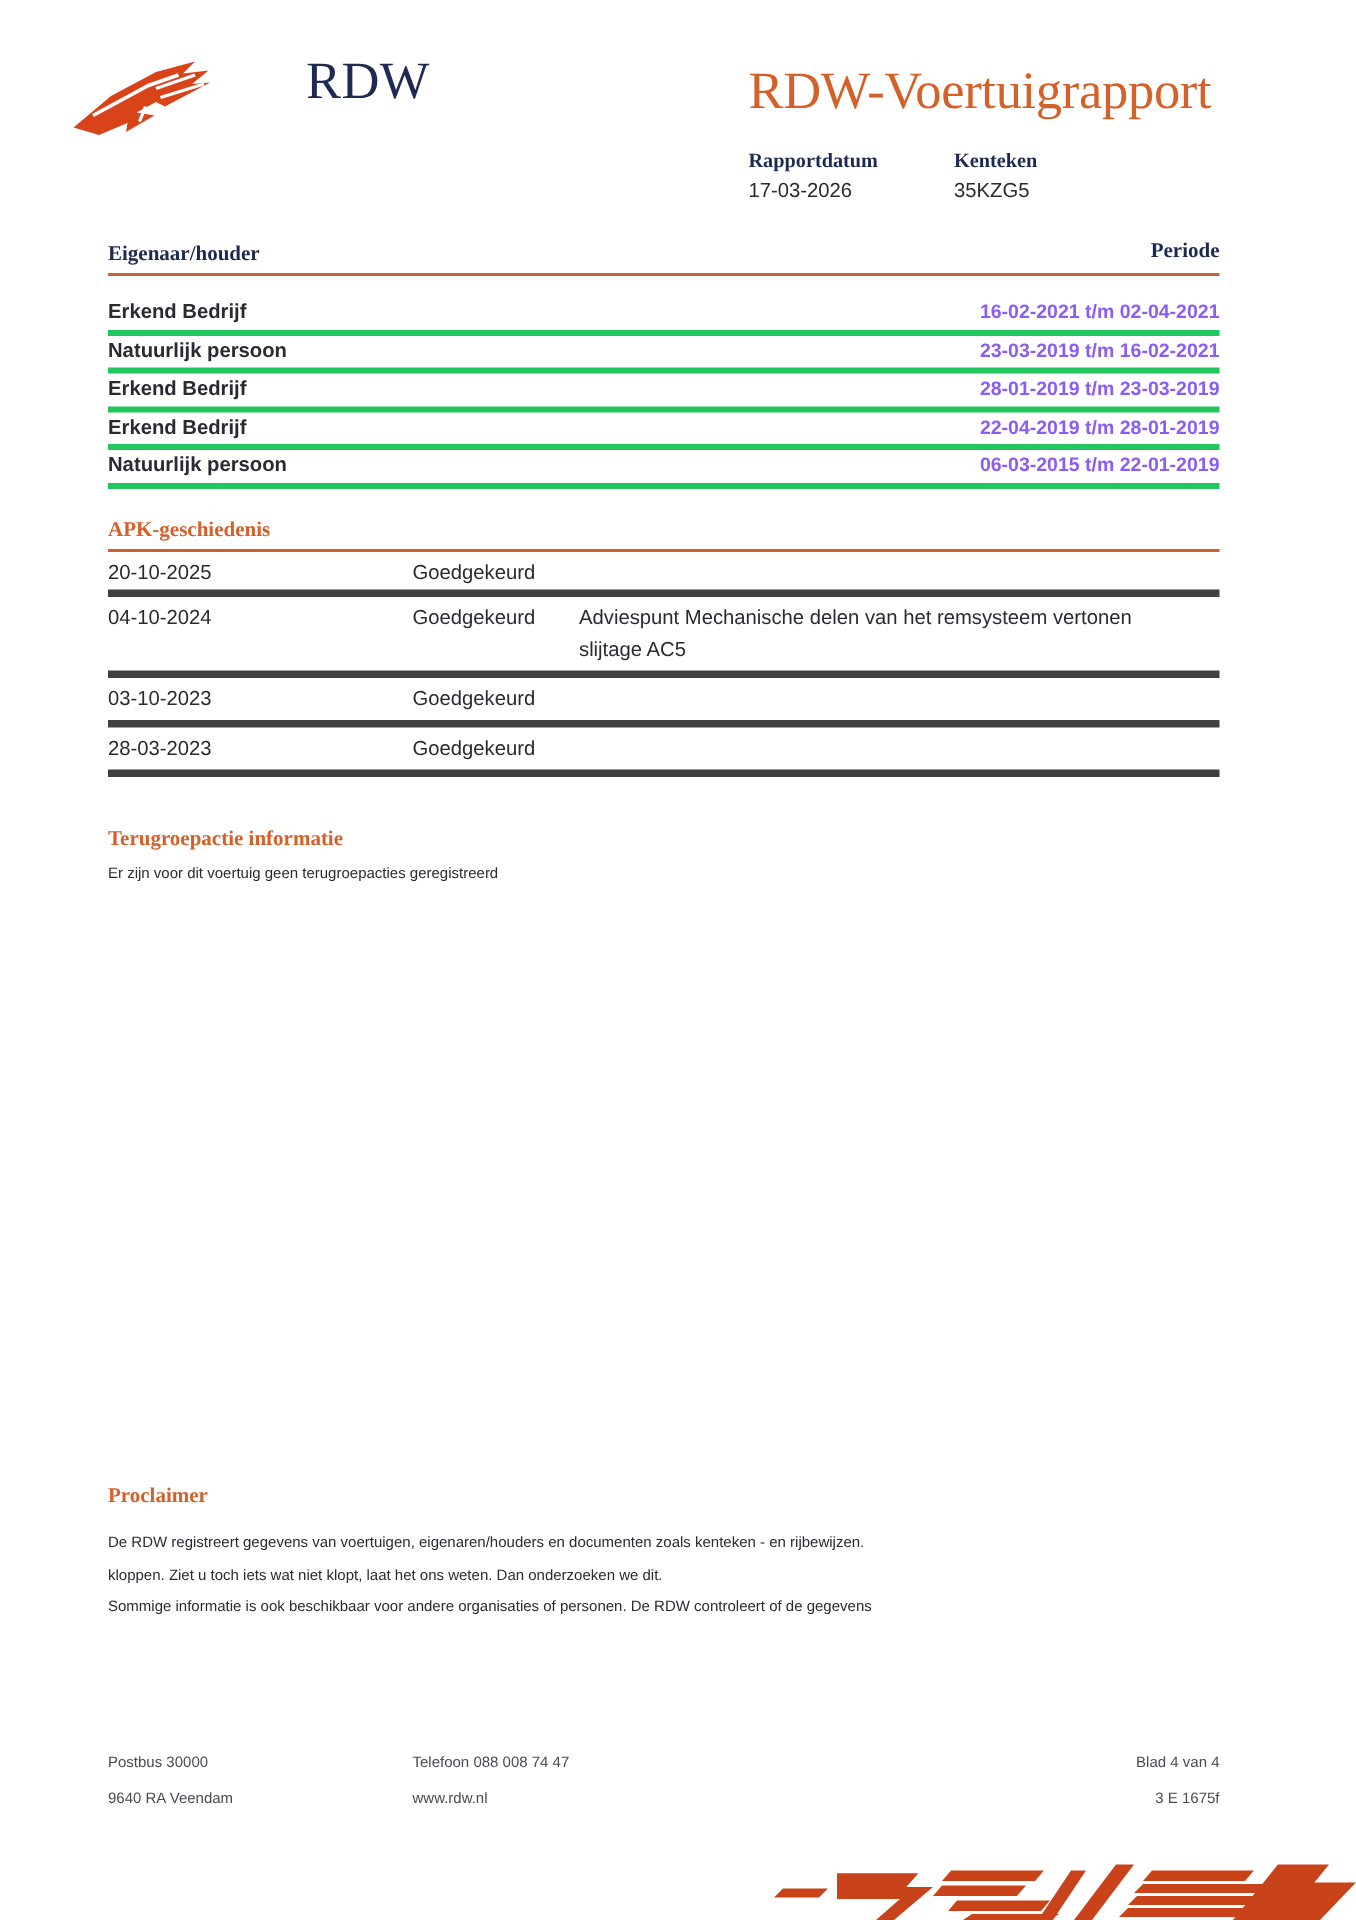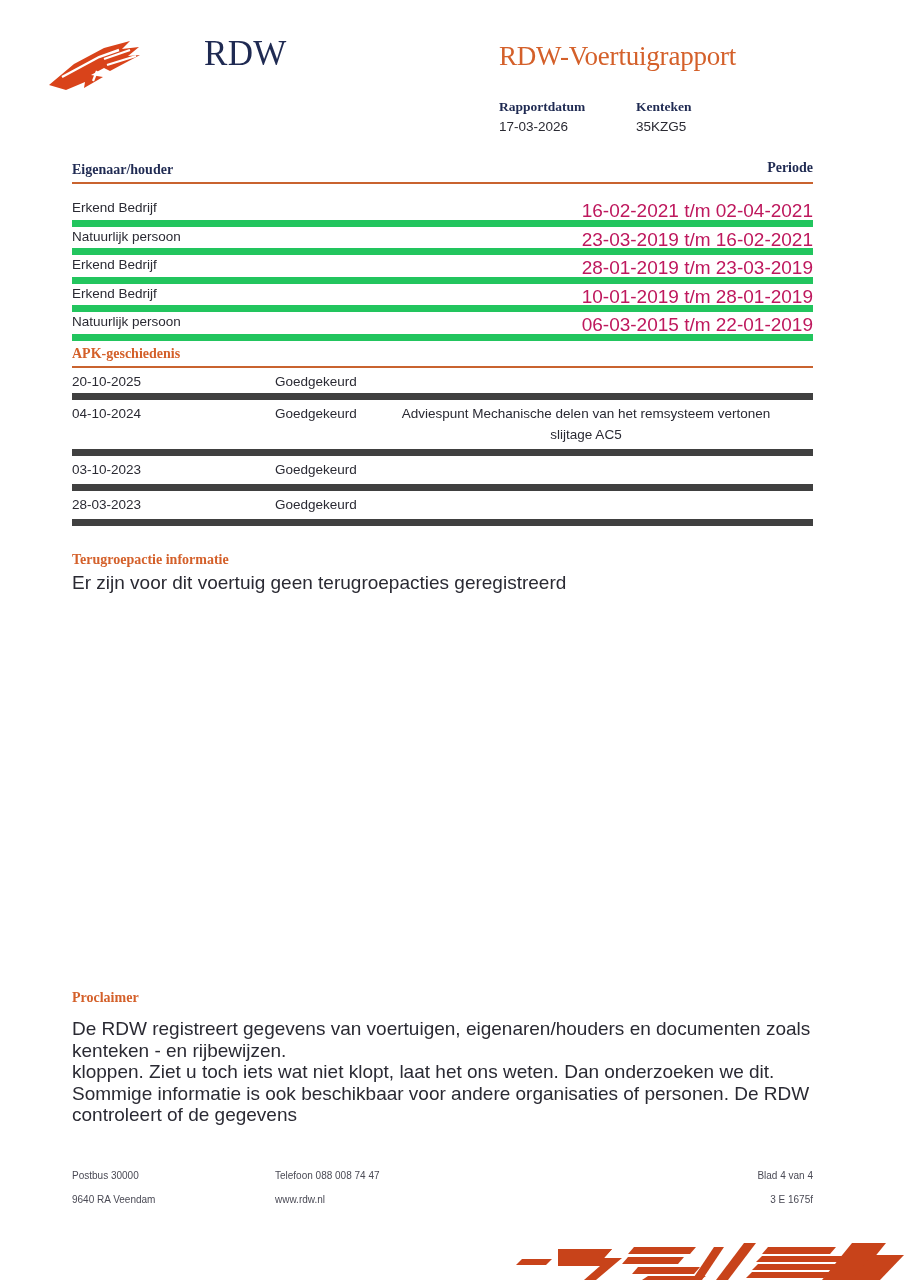--- a/index.html
+++ b/index.html
@@ -40,21 +40,21 @@
     font-size: 35px;
     font-weight: 400;
     letter-spacing: 0.3px;
     color: #1f2a52;
     line-height: 40px;
   }
   .doc-title {
     position: absolute;
     left: 499px; top: 41px;
     font-family: "Liberation Serif", serif;
-    font-size: 27px;
+    font-size: 35px;
     font-weight: 400;
     color: #d4602a;
     letter-spacing: -0.2px;
     white-space: nowrap;
   }
   .meta {
     position: absolute;
     left: 499px; top: 97px;
     width: 340px;
   }
@@ -102,34 +102,35 @@
 
   
   .owner-table {
     position: absolute;
     left: 72px; top: 198px;
     width: 741px;
   }
   .owner-row {
     position: relative;
     height: 21.5px;
-    border-bottom: 7px solid #22c55e;
+    border-bottom: 4px solid #22c55e;
+    font-weight: bold;
   }
   .owner-name {
     position: absolute;
     left: 0; top: 2px;
     font-size: 13.5px;
     color: #2a2a33;
     white-space: nowrap;
   }
   .owner-period {
     position: absolute;
     right: 0; top: 2px;
-    font-size: 19px;
-    color: #be185d;
+    font-size: 13px;
+    color: #8b5cf6;
     white-space: nowrap;
   }
 
   
   .apk-wrap {
     position: absolute;
     left: 72px; top: 345px;
     width: 741px;
   }
   .apk-section-title {
@@ -156,24 +157,23 @@
   .col-date  { left: 0px; }
   .col-res   { left: 203px; }
   .col-rem   { left: 314px; }
   .apk-head-rule {
     height: 1.6px;
     background: #c9632f;
     width: 741px;
   }
   .apk-row {
     position: relative;
-    border-bottom: 7px solid #404040;
+    border-bottom: 5px solid #404040;
     padding: 3px 0 4px 0;
     min-height: 18px;
-    text-align: center;
   }
   .apk-cell {
     position: absolute;
     top: 3px;
     font-size: 13.5px;
     color: #2a2a33;
     line-height: 21px;
   }
   .apk-cell.date { left: 0px; white-space: nowrap; }
   .apk-cell.res  { left: 203px; white-space: nowrap; }
@@ -194,21 +194,21 @@
     width: 741px;
   }
   .block-title {
     font-family: "Liberation Serif", serif;
     font-weight: bold;
     font-size: 14px;
     color: #d4602a;
     margin-bottom: 4px;
   }
   .block-body {
-    font-size: 19px;
+    font-size: 10px;
     color: #2a2a33;
     line-height: 21px;
   }
   .proclaimer-body { line-height: 21.5px; }
   .proclaimer-body .ln { display: block; }
 
   
   .footer {
     position: absolute;
     left: 72px; top: 1170px;
@@ -274,21 +274,21 @@
   <div class="owner-row">
     <span class="owner-name">Natuurlijk persoon</span>
     <span class="owner-period">23-03-2019 t/m 16-02-2021</span>
   </div>
   <div class="owner-row">
     <span class="owner-name">Erkend Bedrijf</span>
     <span class="owner-period">28-01-2019 t/m 23-03-2019</span>
   </div>
   <div class="owner-row">
     <span class="owner-name">Erkend Bedrijf</span>
-    <span class="owner-period">10-01-2019 t/m 28-01-2019</span>
+    <span class="owner-period">22-04-2019 t/m 28-01-2019</span>
   </div>
   <div class="owner-row">
     <span class="owner-name">Natuurlijk persoon</span>
     <span class="owner-period">06-03-2015 t/m 22-01-2019</span>
   </div>
 </div>
 
 <div class="apk-wrap">
   <div class="apk-section-title">APK-geschiedenis</div>
 

